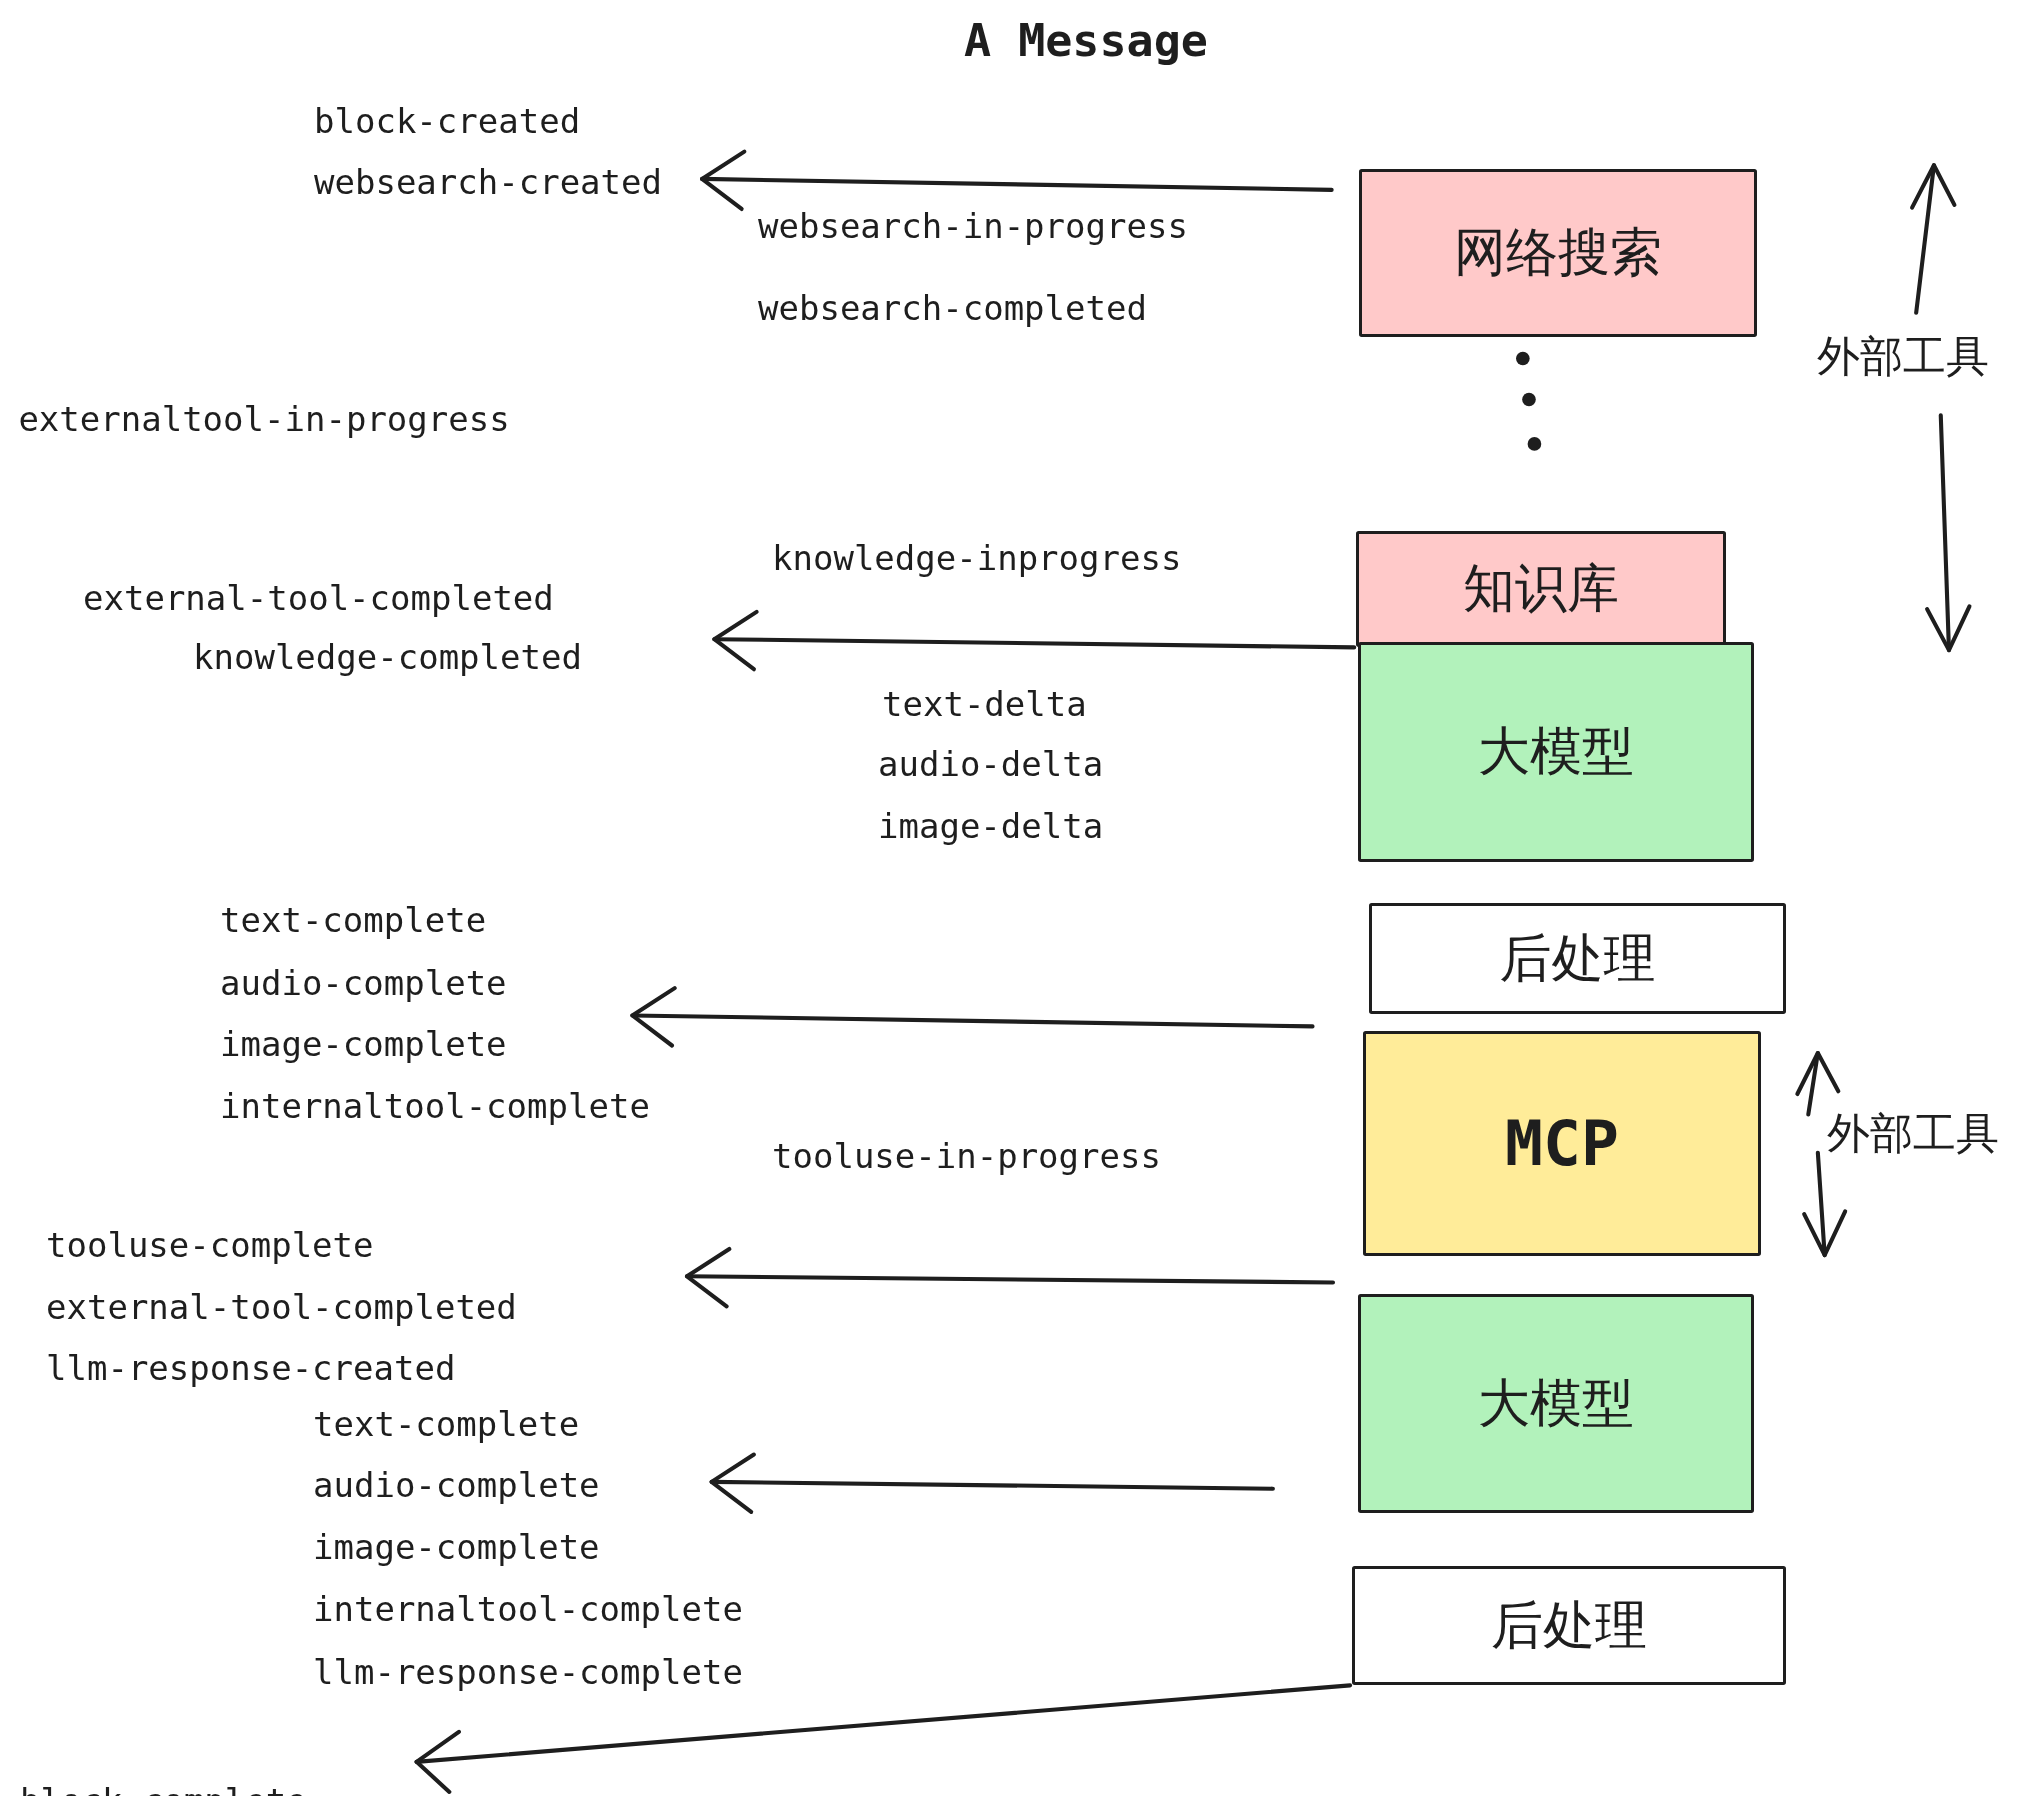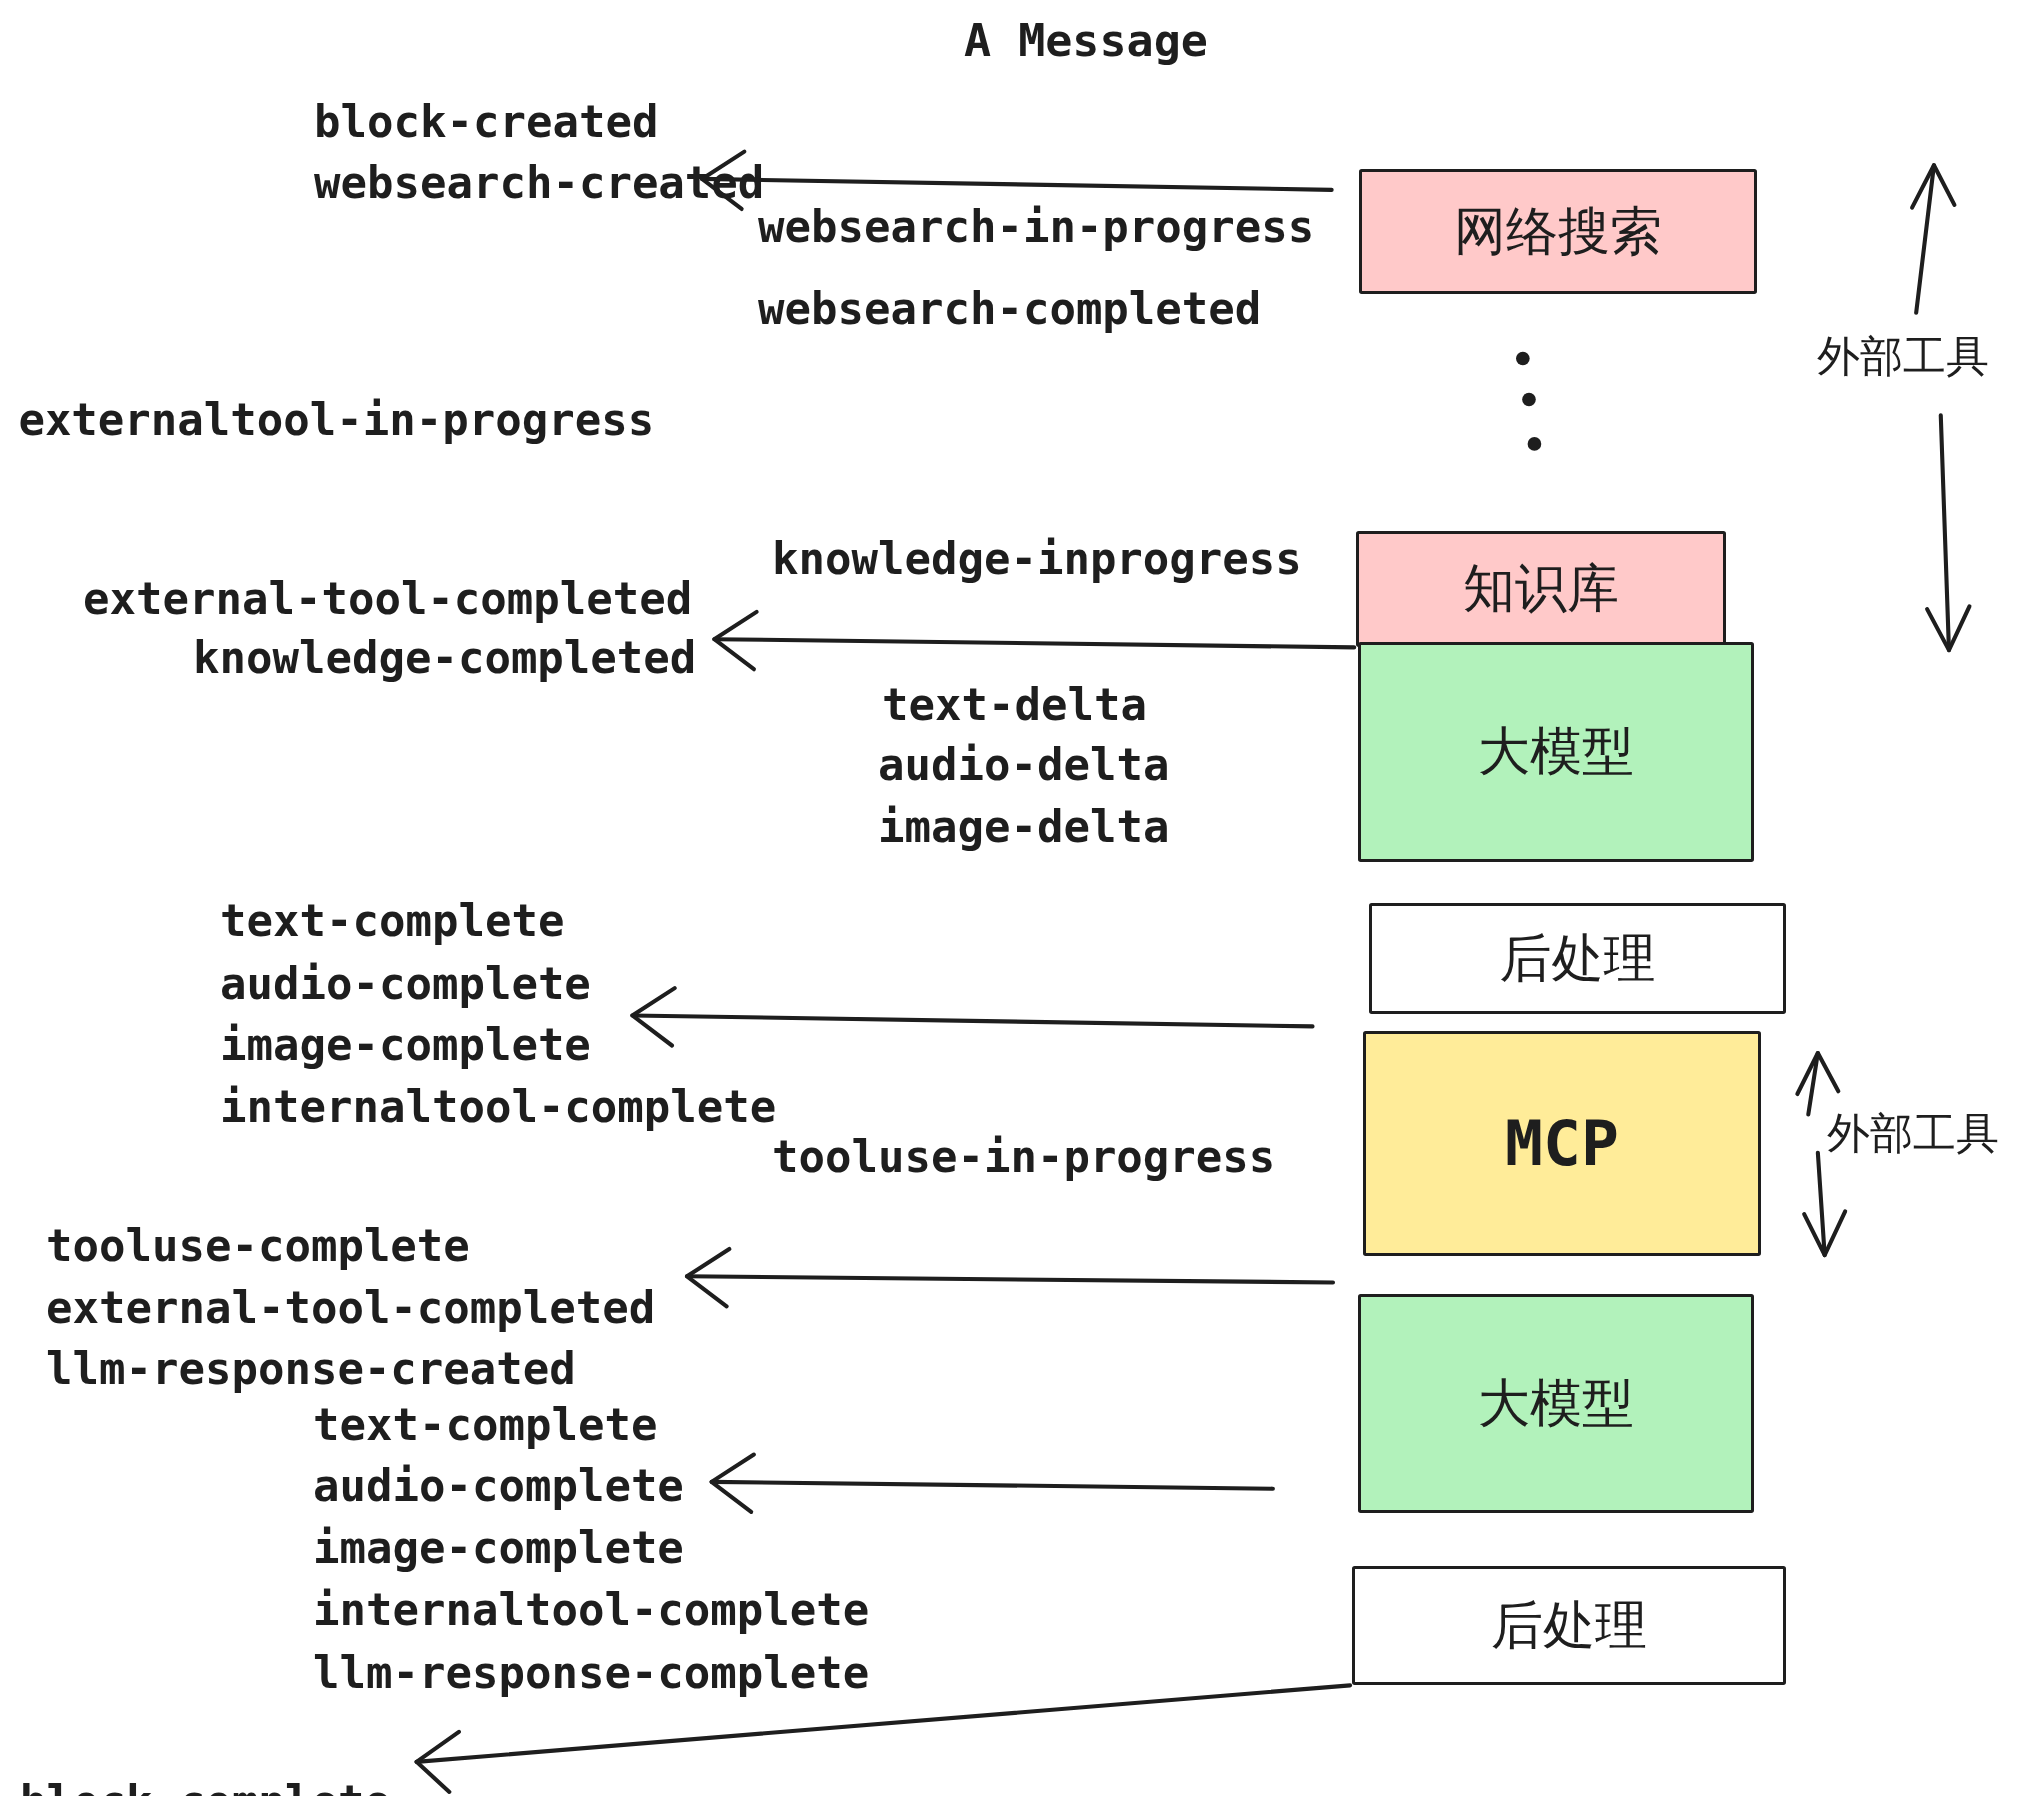--- a/index.html
+++ b/index.html
@@ -11,23 +11,23 @@
     font-family:"DejaVu Sans Mono","Liberation Mono",monospace;
     color:var(--stroke,#1e1e1e);
   }
   .title{
     position:absolute;
     font-size:45px;line-height:61px;height:61px;
     white-space:nowrap;font-weight:bold;
   }
   .ev{
     position:absolute;
-    font-size:44px;line-height:61px;height:61px;
+    font-size:34px;line-height:61px;height:61px;
     white-space:nowrap;
-    font-weight:bold;
+    font-weight:normal;
   }
   .box{
     position:absolute;
     border:3.4px solid var(--stroke,#1e1e1e);
     border-radius:2.7px;
     box-sizing:border-box;
     display:flex;align-items:center;justify-content:center;
     font-family:"Liberation Sans","DejaVu Sans",sans-serif;
     font-size:52px;
     color:var(--stroke,#1e1e1e);
@@ -86,21 +86,21 @@
   <div class="ev" style="left:914px;top:1288px;"></div>
   <div class="ev" style="left:914px;top:1348px;"></div>
   <div class="ev" style="left:914px;top:1406px;"></div>
   <div class="ev" style="left:313px;top:1394px;">text-complete</div>
   <div class="ev" style="left:313px;top:1455px;">audio-complete</div>
   <div class="ev" style="left:313px;top:1517px;">image-complete</div>
   <div class="ev" style="left:313px;top:1579px;">internaltool-complete</div>
   <div class="ev" style="left:313px;top:1642px;text-align:center;">llm-response-complete</div>
   <div class="ev" style="left:20px;top:1727px;margin-top:44px;">block-complete</div>
 
-  <div class="box fill-pink" style="left:1359px;top:169px;width:398px;height:125px;">
+  <div class="box fill-pink" style="left:1359px;top:169px;width:398px;height:168px;">
     <span>网络搜索</span>
   </div>
   <div class="box fill-pink" style="left:1356px;top:531px;width:370px;height:116px;">
     <span>知识库</span>
   </div>
   <div class="box fill-green" style="left:1358px;top:642px;width:396px;height:220px;">
     <span>大模型</span>
   </div>
   <div class="box fill-white" style="left:1369px;top:903px;width:417px;height:111px;">
     <span>后处理</span>

